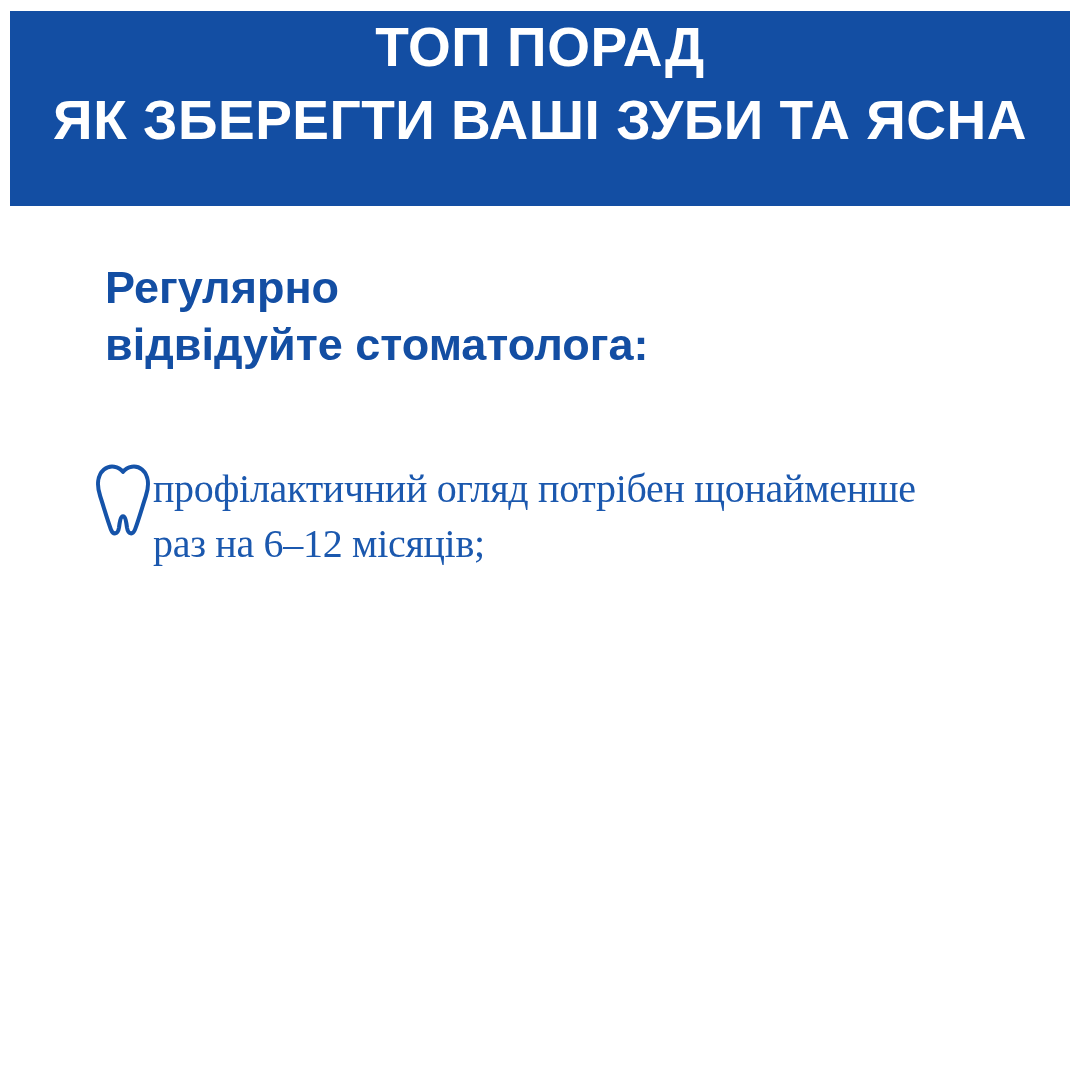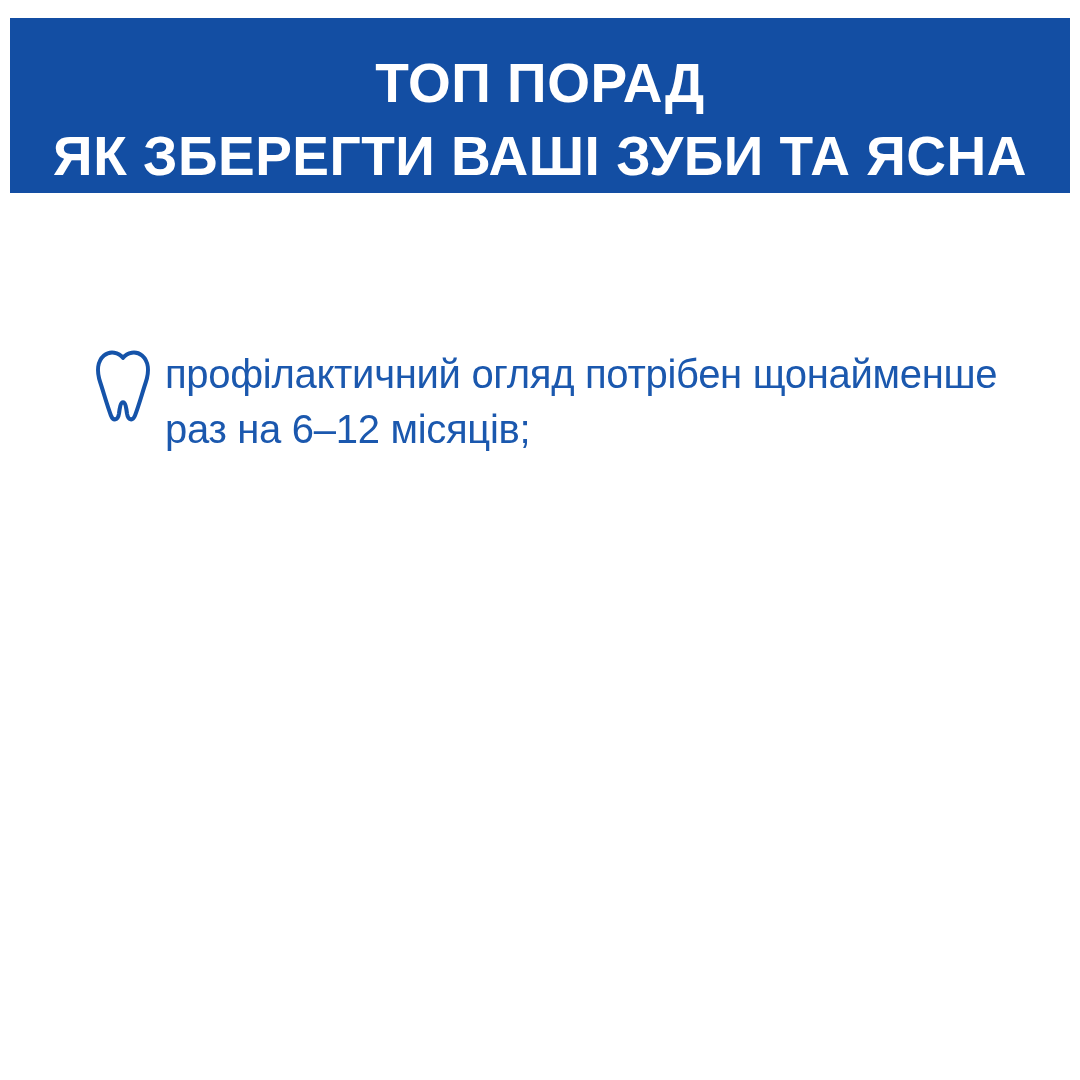--- a/index.html
+++ b/index.html
@@ -10,26 +10,26 @@
     height: 1080px;
     background: var(--page-bg, #ffffff);
     font-family: "Liberation Sans", sans-serif;
     overflow: hidden;
   }
 
   
   .banner {
     position: absolute;
     left: 10px;
-    top: 18px;
+    top: 11px;
     width: 1060px;
-    height: 175px;
+    height: 195px;
     background: var(--banner-bg, #134ea3);
     display: flex;
-    align-items: flex-end;
+    align-items: flex-start;
     justify-content: center;
     text-align: center;
   }
   .banner h1 {
     margin: 0;
     color: var(--banner-text, #ffffff);
     font-size: 55px;
     line-height: 73px;
     font-weight: 700;
     letter-spacing: 0.5px;
@@ -56,21 +56,22 @@
     margin: 88px 0 0 0;
     padding: 0;
     list-style: none;
     display: flex;
     flex-direction: column;
     gap: 48px;
   }
   .bullet {
     display: flex;
     align-items: flex-start;
-    gap: 12px;
+    gap: 0;
+    font-family: Liberation Serif, serif;
   }
   .tooth {
     flex: 0 0 auto;
     width: 60px;
     height: 78px;
     margin-top: 2px;
   }
   .tooth svg { display: block; width: 60px; height: 78px; }
   .bullet-text {
     margin: 0;
@@ -87,20 +88,22 @@
 <body>
 
 <div class="page">
 
   <header class="banner">
     <h1>ТОП ПОРАД
 ЯК ЗБЕРЕГТИ ВАШІ ЗУБИ ТА ЯСНА</h1>
   </header>
 
   <main class="content">
+    <h2 class="subtitle">Регулярно
+відвідуйте стоматолога:</h2>
 
     <ul class="bullets" id="tips-list">
   <li class="bullet">
     <span class="tooth">
       <svg viewBox="0 0 64 84" fill="none" xmlns="http://www.w3.org/2000/svg" aria-hidden="true">
         <path d="M32 9.5
                  C36.5 3.5, 46 1.5, 52.5 7
                  C59.5 13, 60.5 24, 56.5 36
                  C53 46.5, 49 61, 45 71.5
                  C42.5 77.8, 37.5 77, 36.3 69.5

